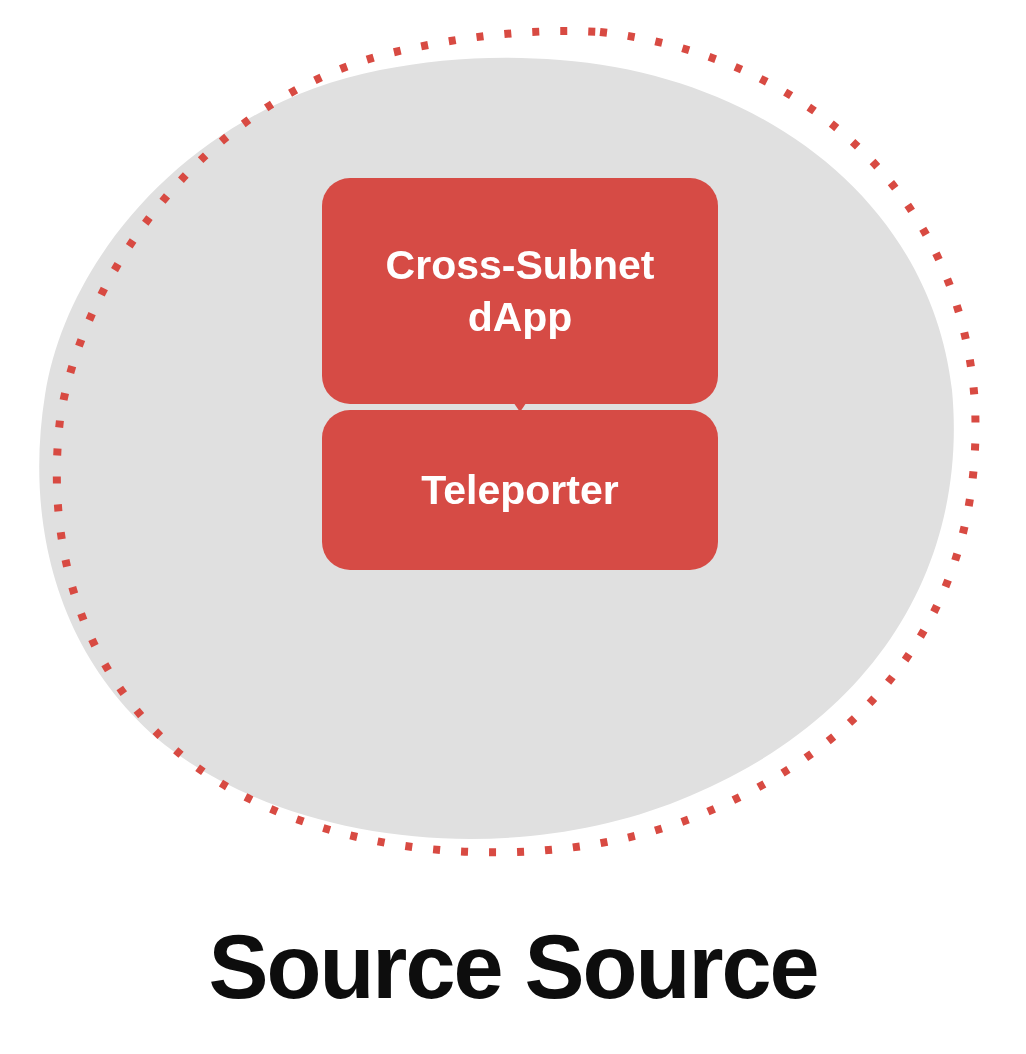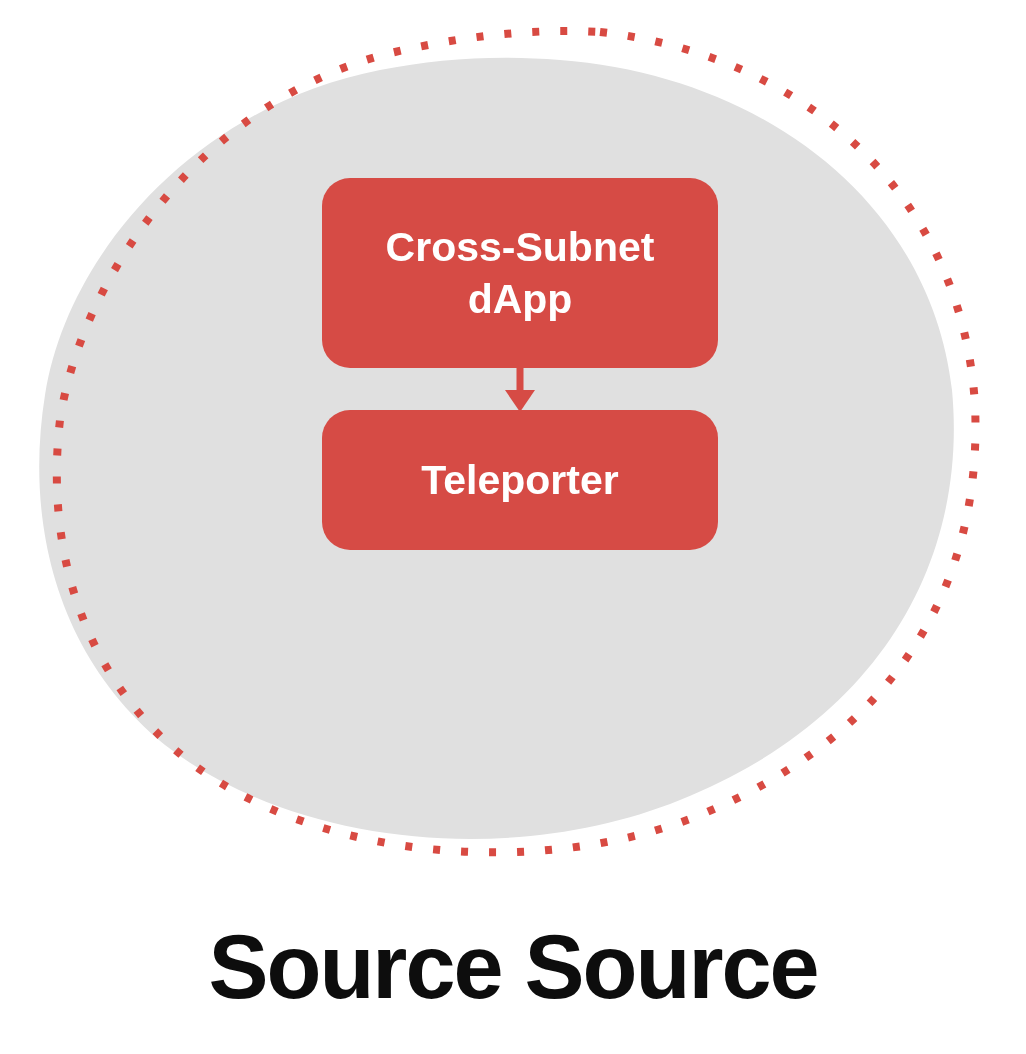--- a/index.html
+++ b/index.html
@@ -34,25 +34,25 @@
     align-items: center;
     justify-content: center;
     text-align: center;
     font-weight: 700;
     font-size: 41px;
     line-height: 1.28;
     padding: 10px 30px;
   }
   .node-dapp {
     left: 322px; top: 178px;
-    width: 396px; height: 190px;
+    width: 396px; height: 226px;
   }
   .node-teleporter {
     left: 322px; top: 410px;
-    width: 396px; height: 140px;
+    width: 396px; height: 160px;
   }
   .diagram-title {
     position: absolute;
     left: 0; right: 0;
     top: 916px;
     text-align: center;
     font-weight: 700;
     font-size: 90px;
     letter-spacing: -2px;
     color: var(--title-black);

